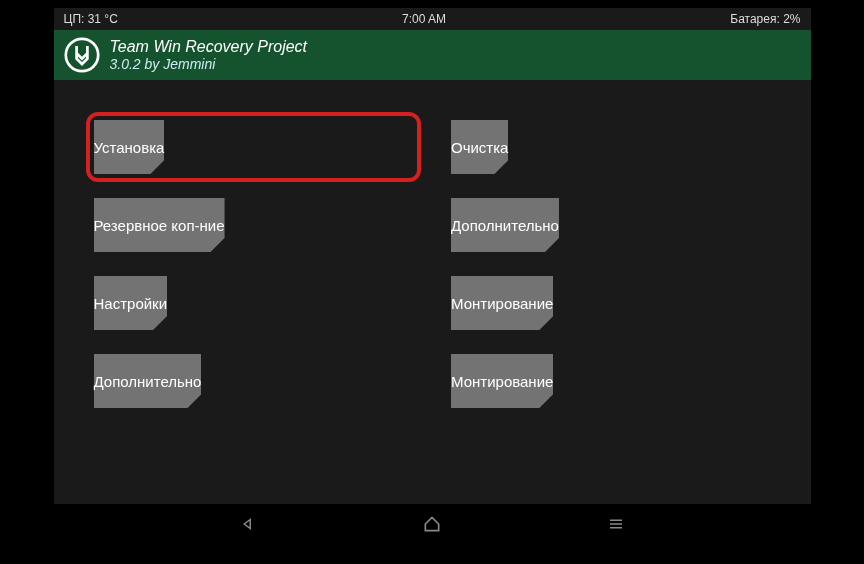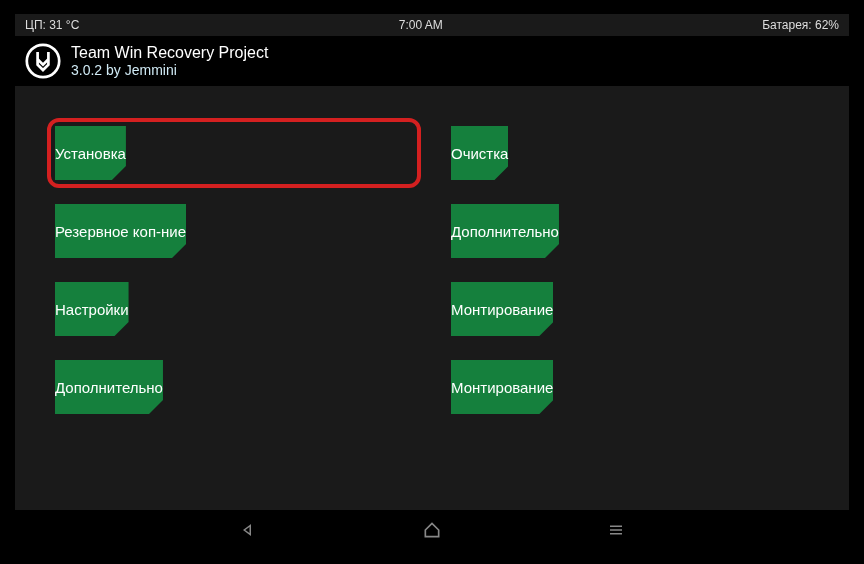--- a/index.html
+++ b/index.html
@@ -5,61 +5,62 @@
     * { margin: 0; padding: 0; box-sizing: border-box; }
     body {
       background: #000;
       width: 864px;
       height: 564px;
       font-family: Arial, sans-serif;
       overflow: hidden;
     }
     .frame {
       position: relative;
-      width: 834px;
+      width: 757px;
       height: 536px;
-      margin: 14px auto 0;
+      margin: 8px auto 0;
       background: #1a1a1a;
     }
     .statusbar {
       display: flex;
       justify-content: space-between;
       align-items: center;
       padding: 4px 10px;
       background: #1a1a1a;
       color: #ddd;
       font-size: 12px;
       height: 22px;
     }
     .header {
-      background: #000000;
+      background: #14532d;
       height: 50px;
       display: flex;
       align-items: center;
       padding: 0 10px;
       gap: 10px;
+      font-style: italic;
     }
     .logo {
       width: 36px;
       height: 36px;
       display: flex;
       align-items: center;
       justify-content: center;
     }
     .header-text { color: #fff; }
     .title { font-size: 16px; font-weight: 500; }
     .subtitle { font-size: 14px; color: #d0eaf5; }
     .main {
       padding: 40px 40px 20px;
       display: grid;
       grid-template-columns: 1fr 1fr;
       gap: 24px 38px;
     }
     .btn {
-      background: #15803d;
+      background: #737373;
       color: #fff;
       height: 54px;
       display: flex;
       align-items: center;
       justify-content: center;
       font-size: 15px;
       cursor: pointer;
       position: relative;
       border: none;
       clip-path: polygon(0 0, 100% 0, 100% calc(100% - 14px), calc(100% - 14px) 100%, 0 100%);
@@ -98,21 +99,21 @@
       height: 24px;
     }
   </style>
 </head>
 <body>
 
 <div class="frame">
   <div class="statusbar">
     <span>ЦП: 31 °C</span>
     <span>7:00 AM</span>
-    <span>Батарея: 62%</span>
+    <span>Батарея: 2%</span>
   </div>
 
   <div class="header">
     <div class="logo">
       <svg viewBox="0 0 40 40" width="36" height="36">
         <circle cx="20" cy="20" r="18" fill="none" stroke="#fff" stroke-width="3"></circle>
         <path d="M 14 10 L 14 24 L 20 30 L 26 24 L 26 10" fill="none" stroke="#fff" stroke-width="3"></path>
         <path d="M 14 18 L 20 24 L 26 18" fill="none" stroke="#fff" stroke-width="3"></path>
       </svg>
     </div>

